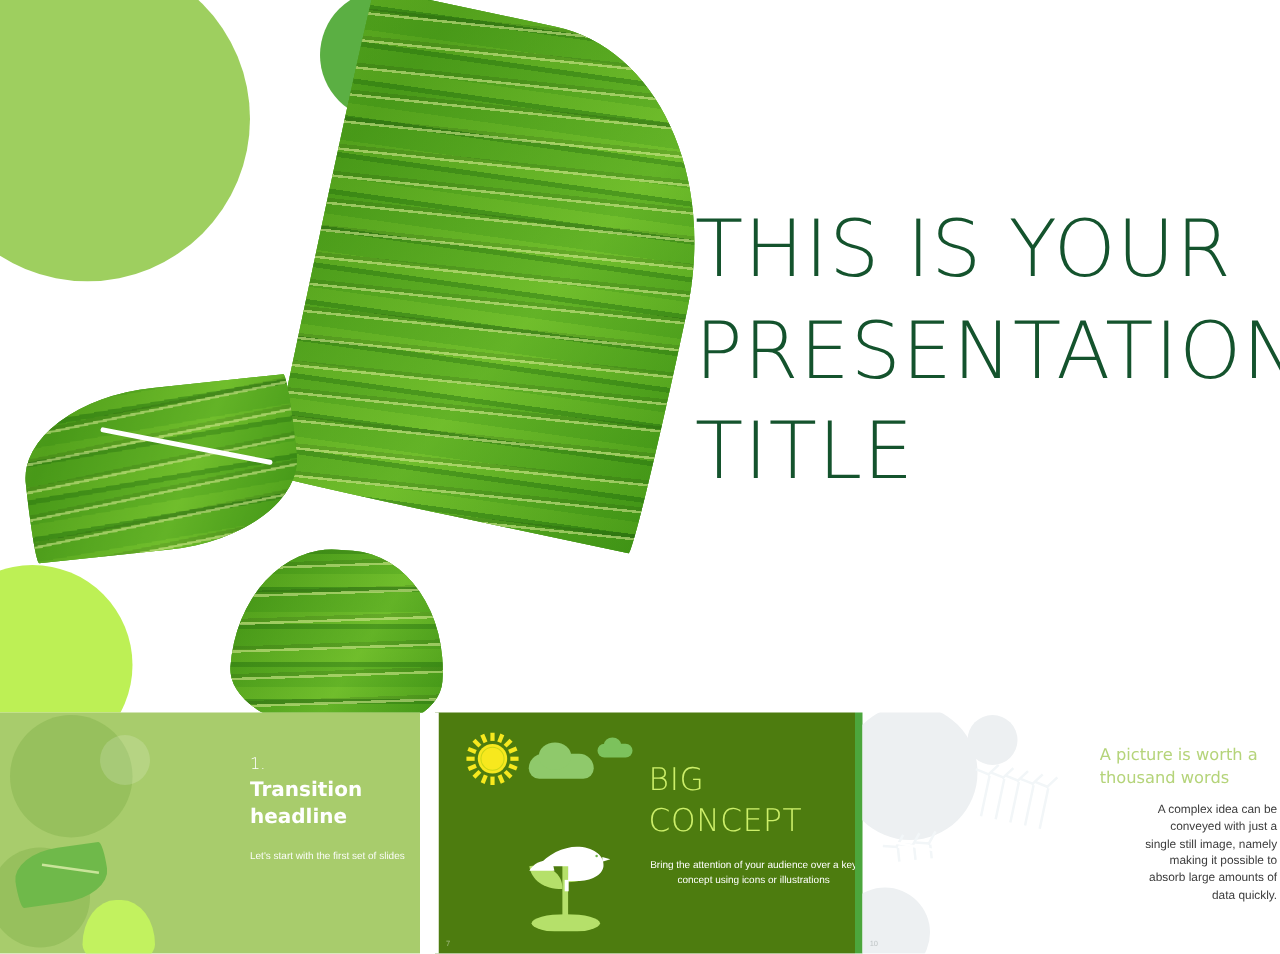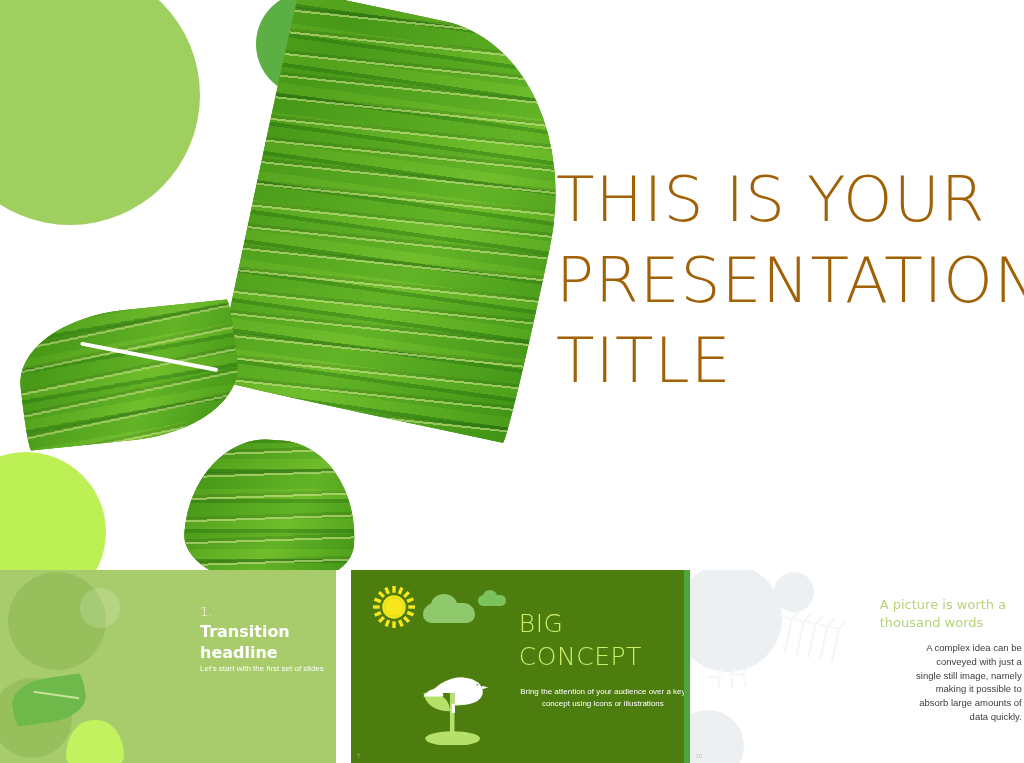--- a/index.html
+++ b/index.html
@@ -94,21 +94,21 @@
   }
   #leaf-bottom {
     left: 186px; top: 440px; width: 170px; height: 145px;
     border-radius: 50% 50% 50% 50% / 74% 74% 34% 34%;
     transform: rotate(4deg);
   }
 
   
   #hero-title {
     position: absolute; left: 556px; top: 160px; width: 440px;
-    color: #a16207;
+    color: #14532d;
     font-size: 63px;
     line-height: 1.28;
     letter-spacing: 1px;
     font-weight: 300;
     font-family: "DejaVu Sans", sans-serif;
     white-space: pre-line;
   }
 
   
   #thumb-strip { position: absolute; left: 0; top: 570px; width: 1024px; height: 193px; display: flex; }
@@ -140,21 +140,21 @@
     border-radius: 50% 50% 50% 50% / 74% 74% 34% 34%;
   }
   #t1-fernleaf {
     position: absolute; left: 78px; top: 20px; width: 112px; height: 132px;
     border-radius: 3px 70% 8px 70% / 70% 70% 70% 3px;
     transform: rotate(12deg); overflow: hidden;
   }
   #t1-text { position: absolute; left: 200px; top: 34px; width: 125px; color: #ffffff; }
   #t1-num  { font-size: 13px; font-weight: 300; font-family: "DejaVu Sans", sans-serif; }
   #t1-head { font-size: 16px; font-weight: 700; line-height: 1.34; font-family: "DejaVu Sans", sans-serif; white-space: pre-line; margin-top: 2px; }
-  #t1-sub  { font-size: 8px; line-height: 1.35; color: rgba(255,255,255,0.95); }
+  #t1-sub  { font-size: 8px; line-height: 1.35; margin-top: 16px; color: rgba(255,255,255,0.95); }
 
   
   #t2-sun { position: absolute; left: 22px; top: 16px; width: 42px; height: 42px; }
   #t2-cloud-a {
     position: absolute; left: 72px; top: 33px; width: 52px; height: 20px;
     background: #8FC96B; border-radius: 14px 14px 10px 10px;
   }
   #t2-cloud-a::before {
     content: ""; position: absolute; left: 8px; top: -9px; width: 26px; height: 22px;
     background: #8FC96B; border-radius: 50%;

